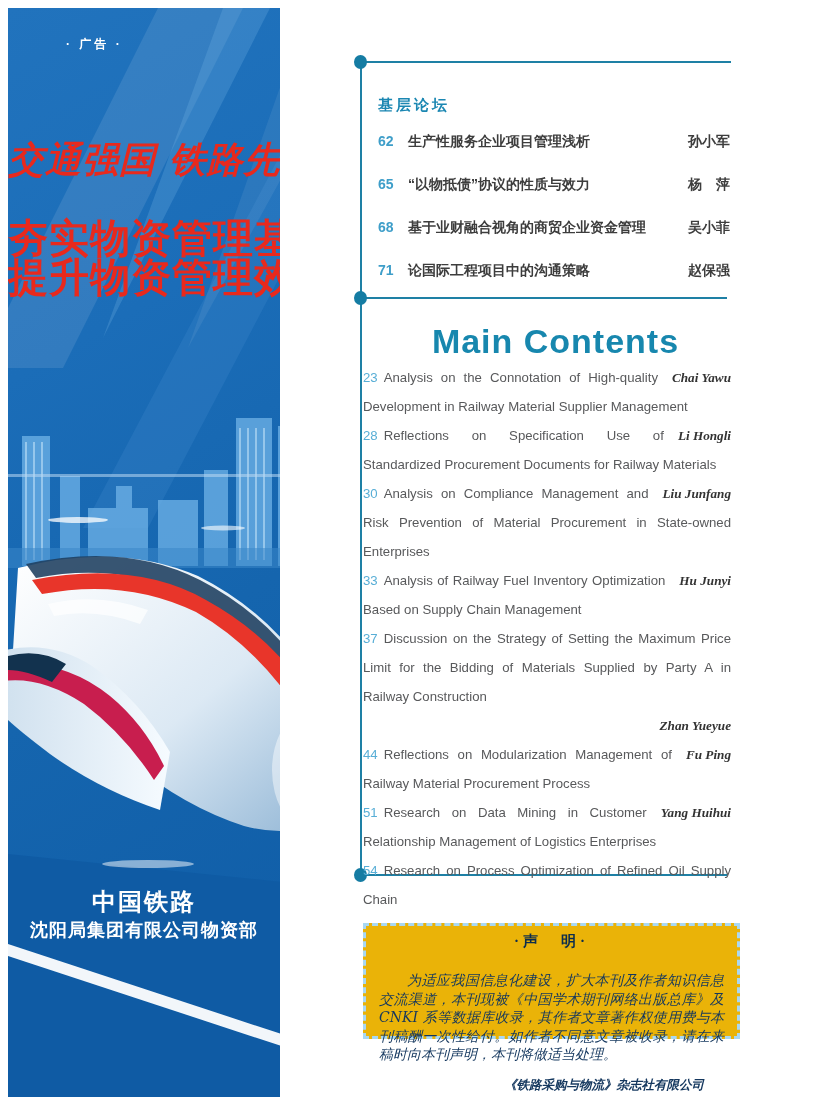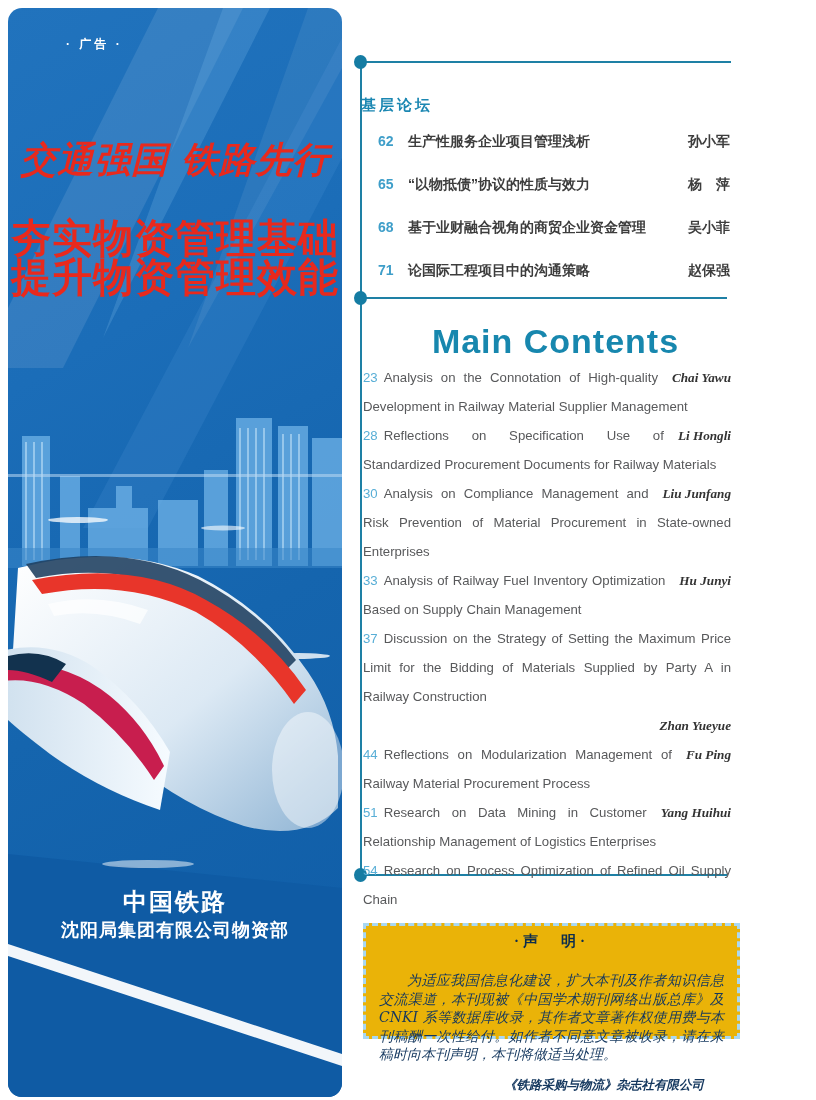--- a/index.html
+++ b/index.html
@@ -1,21 +1,21 @@
 <!DOCTYPE html>
 <html><head>
 <meta charset="utf-8">
 <style>
   html,body{margin:0;padding:0;background:#ffffff;}
   .page{position:relative;width:816px;height:1100px;background:#ffffff;overflow:hidden;
         font-family:"Liberation Sans",sans-serif;}
 
   
-  .ad-panel{position:absolute;left:8px;top:8px;width:334px;height:1089px;overflow:hidden;
-            background:linear-gradient(150deg,#2173bd 0%,#1b6db8 30%,#1565ae 58%,#0f5ca6 100%);border-radius:14px;}
+  .ad-panel{position:absolute;left:8px;top:8px;width:272px;height:1089px;overflow:hidden;
+            background:linear-gradient(150deg,#2173bd 0%,#1b6db8 30%,#1565ae 58%,#0f5ca6 100%);}
   .ad-panel svg{position:absolute;left:0;top:0;}
   .ad-label{position:absolute;left:58px;top:28px;color:#ffffff;font-size:12px;font-weight:bold;
             letter-spacing:3px;}
   .slogan{position:absolute;left:0;width:100%;text-align:center;color:#e8291d;font-weight:bold;
           white-space:nowrap;}
   .slogan-1{top:128px;font-size:36px;font-family:"DejaVu Serif",serif;font-style:italic;
             letter-spacing:1px;}
   .slogan-2{top:203px;font-size:40px;font-family:"DejaVu Serif",serif;letter-spacing:1px;}
   .slogan-3{top:242px;font-size:40px;font-family:"DejaVu Serif",serif;letter-spacing:1px;}
   .org{position:absolute;left:0;top:878px;width:100%;text-align:center;color:#ffffff;
@@ -27,21 +27,21 @@
   .rule{position:absolute;height:2px;background:#1e80a5;}
   .rule-top{left:360px;top:61px;width:371px;}
   .rule-mid{left:360px;top:297px;width:367px;}
   .rule-bottom{left:360px;top:874px;width:367px;}
   .vrule{position:absolute;left:360px;top:61px;width:2px;height:814px;background:#1e80a5;}
   .dot{position:absolute;width:13px;height:14px;border-radius:50%;background:#157ca3;}
   .dot-top{left:354px;top:55px;}
   .dot-mid{left:354px;top:291px;}
   .dot-bottom{left:354px;top:868px;}
 
-  .cn-header{position:absolute;left:361px;top:96px;font-size:15px;font-weight:bold;
+  .cn-header{position:absolute;left:378px;top:96px;font-size:15px;font-weight:bold;
              color:#1b87b2;letter-spacing:3px;}
   .cn-list{position:absolute;left:378px;top:133px;width:352px;}
   .cn-row{display:flex;align-items:flex-start;line-height:17px;margin-bottom:26px;
           font-size:14px;color:#3d3d3d;font-weight:600;}
   .cn-row .pg{color:#3e9ec9;width:30px;flex:0 0 30px;font-weight:600;}
   .cn-row .ttl{flex:1 1 auto;}
   .cn-row .auth{flex:0 0 auto;margin-left:8px;white-space:nowrap;}
 
   .main-title{position:absolute;left:360px;top:312px;width:371px;text-align:center;
               font-size:34px;font-weight:800;color:#1787ae;letter-spacing:1px;}

